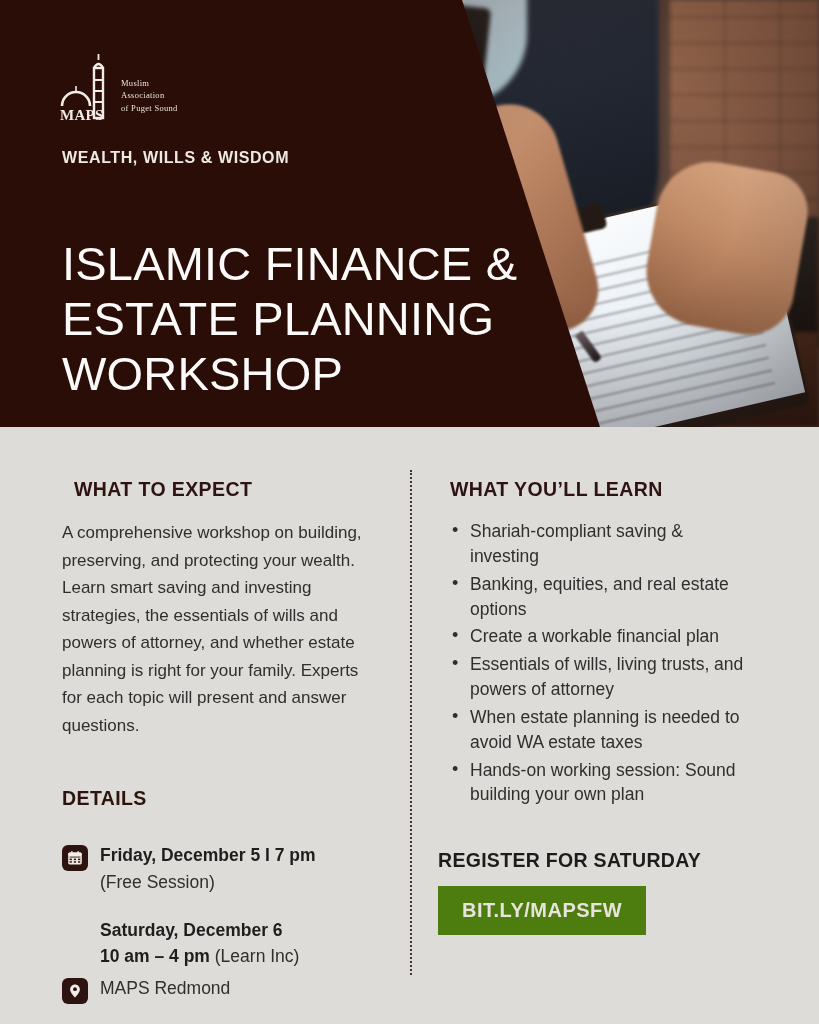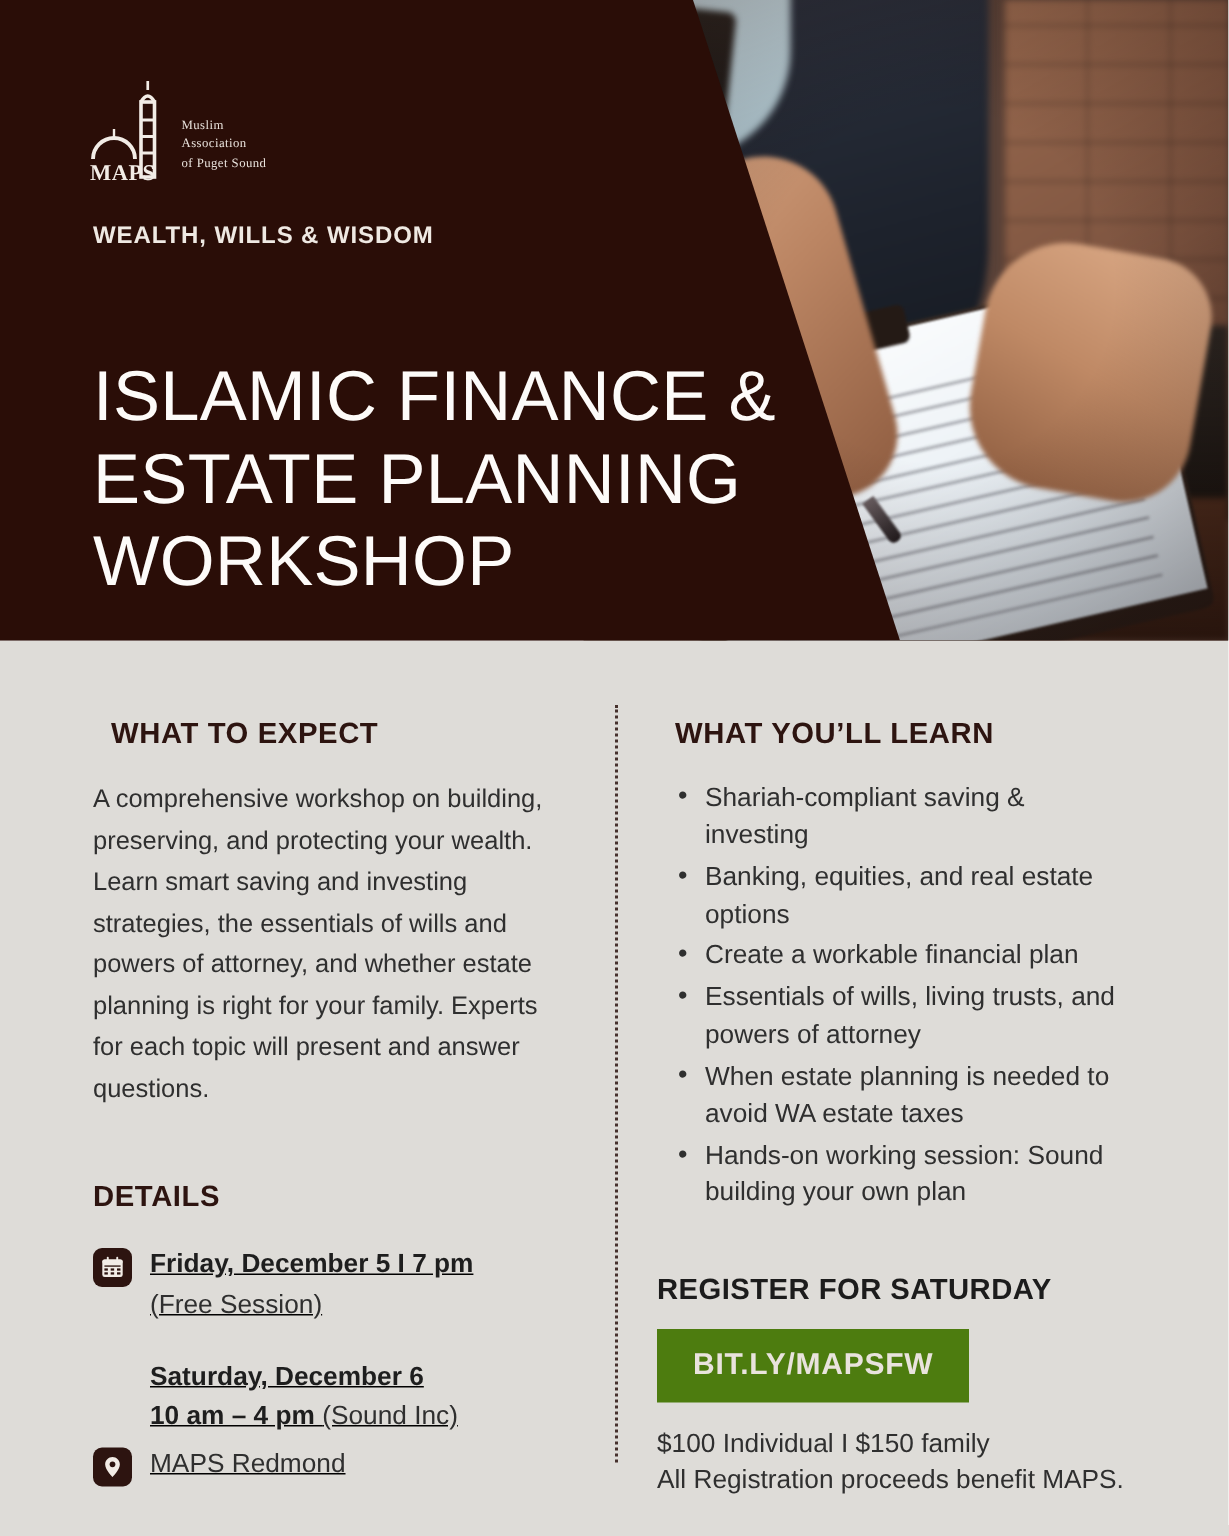--- a/index.html
+++ b/index.html
@@ -282,29 +282,28 @@
     line-height: 1.62;
     color: #2f2f2f;
     margin: 0;
   }
 
   .details-head {
     font-size: 19.5px;
     font-weight: bold;
     letter-spacing: 0.4px;
     color: #2d1410;
-    margin: 48px 0 19px 0;
+    margin: 48px 0 32px 0;
   }
 
   .detail-row {
     display: flex;
     align-items: flex-start;
     gap: 12px;
     margin-bottom: 6px;
-    text-decoration: underline;
   }
   .detail-icon {
     flex: 0 0 auto;
     width: 26px;
     height: 26px;
     border-radius: 6px;
     background: #2d1410;
     display: flex;
     align-items: center;
     justify-content: center;
@@ -462,21 +461,21 @@
         <span>(Free Session)</span>
       </span>
     </div>
 
     <div class="detail-block-gap"></div>
 
     <div class="detail-row">
       <span class="detail-icon-spacer"></span>
       <span class="detail-text">
         <span class="bold">Saturday, December 6</span><br>
-        <span class="bold">10 am – 4 pm </span><span>(Sound Inc)</span>
+        <span class="bold">10 am – 4 pm </span><span>(Learn Inc)</span>
       </span>
     </div>
 
     <div class="detail-row">
       <span class="detail-icon">
         <svg width="16" height="16" viewBox="0 0 16 16" aria-hidden="true">
           <path d="M8 1.4c-2.7 0-4.9 2.2-4.9 4.9 0 3.6 4.9 8.3 4.9 8.3s4.9-4.7 4.9-8.3c0-2.7-2.2-4.9-4.9-4.9z" fill="#f2ece6"></path>
           <circle cx="8" cy="6.2" r="1.9" fill="#2d1410"></circle>
         </svg>
       </span>
@@ -490,19 +489,15 @@
       <li>Shariah-compliant saving &amp; investing</li>
       <li>Banking, equities, and real estate options</li>
       <li>Create a workable financial plan</li>
       <li>Essentials of wills, living trusts, and powers of attorney</li>
       <li>When estate planning is needed to avoid WA estate taxes</li>
       <li>Hands-on working session: Sound building your own plan</li>
     </ul>
 
     <h2 class="register-head">REGISTER FOR SATURDAY</h2>
     <button class="register-btn">BIT.LY/MAPSFW</button>
-    <p class="price-copy">
-      <span>$100 Individual  I  $150 family</span><br>
-      <span>All Registration proceeds benefit MAPS.</span>
-    </p>
   </div>
 
 </div>
 
 </body></html>

